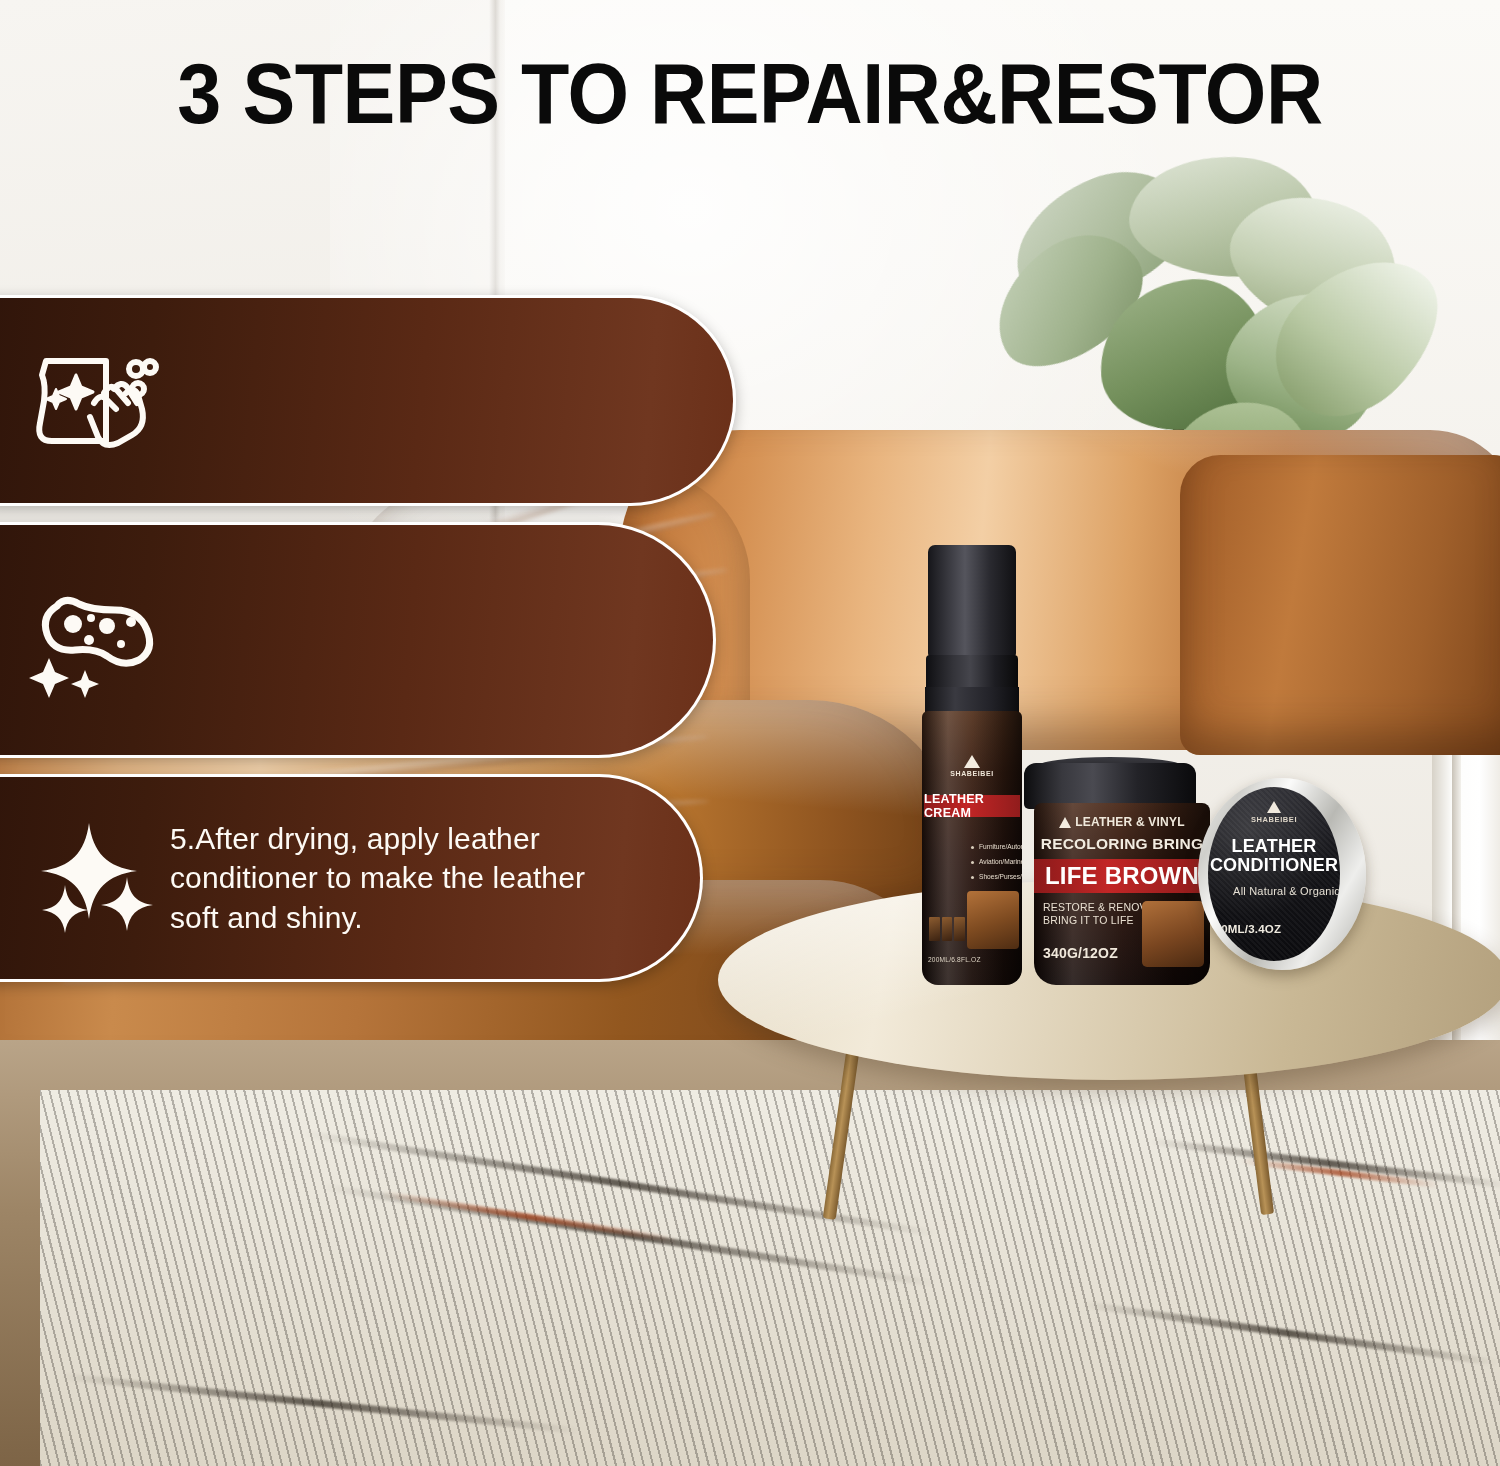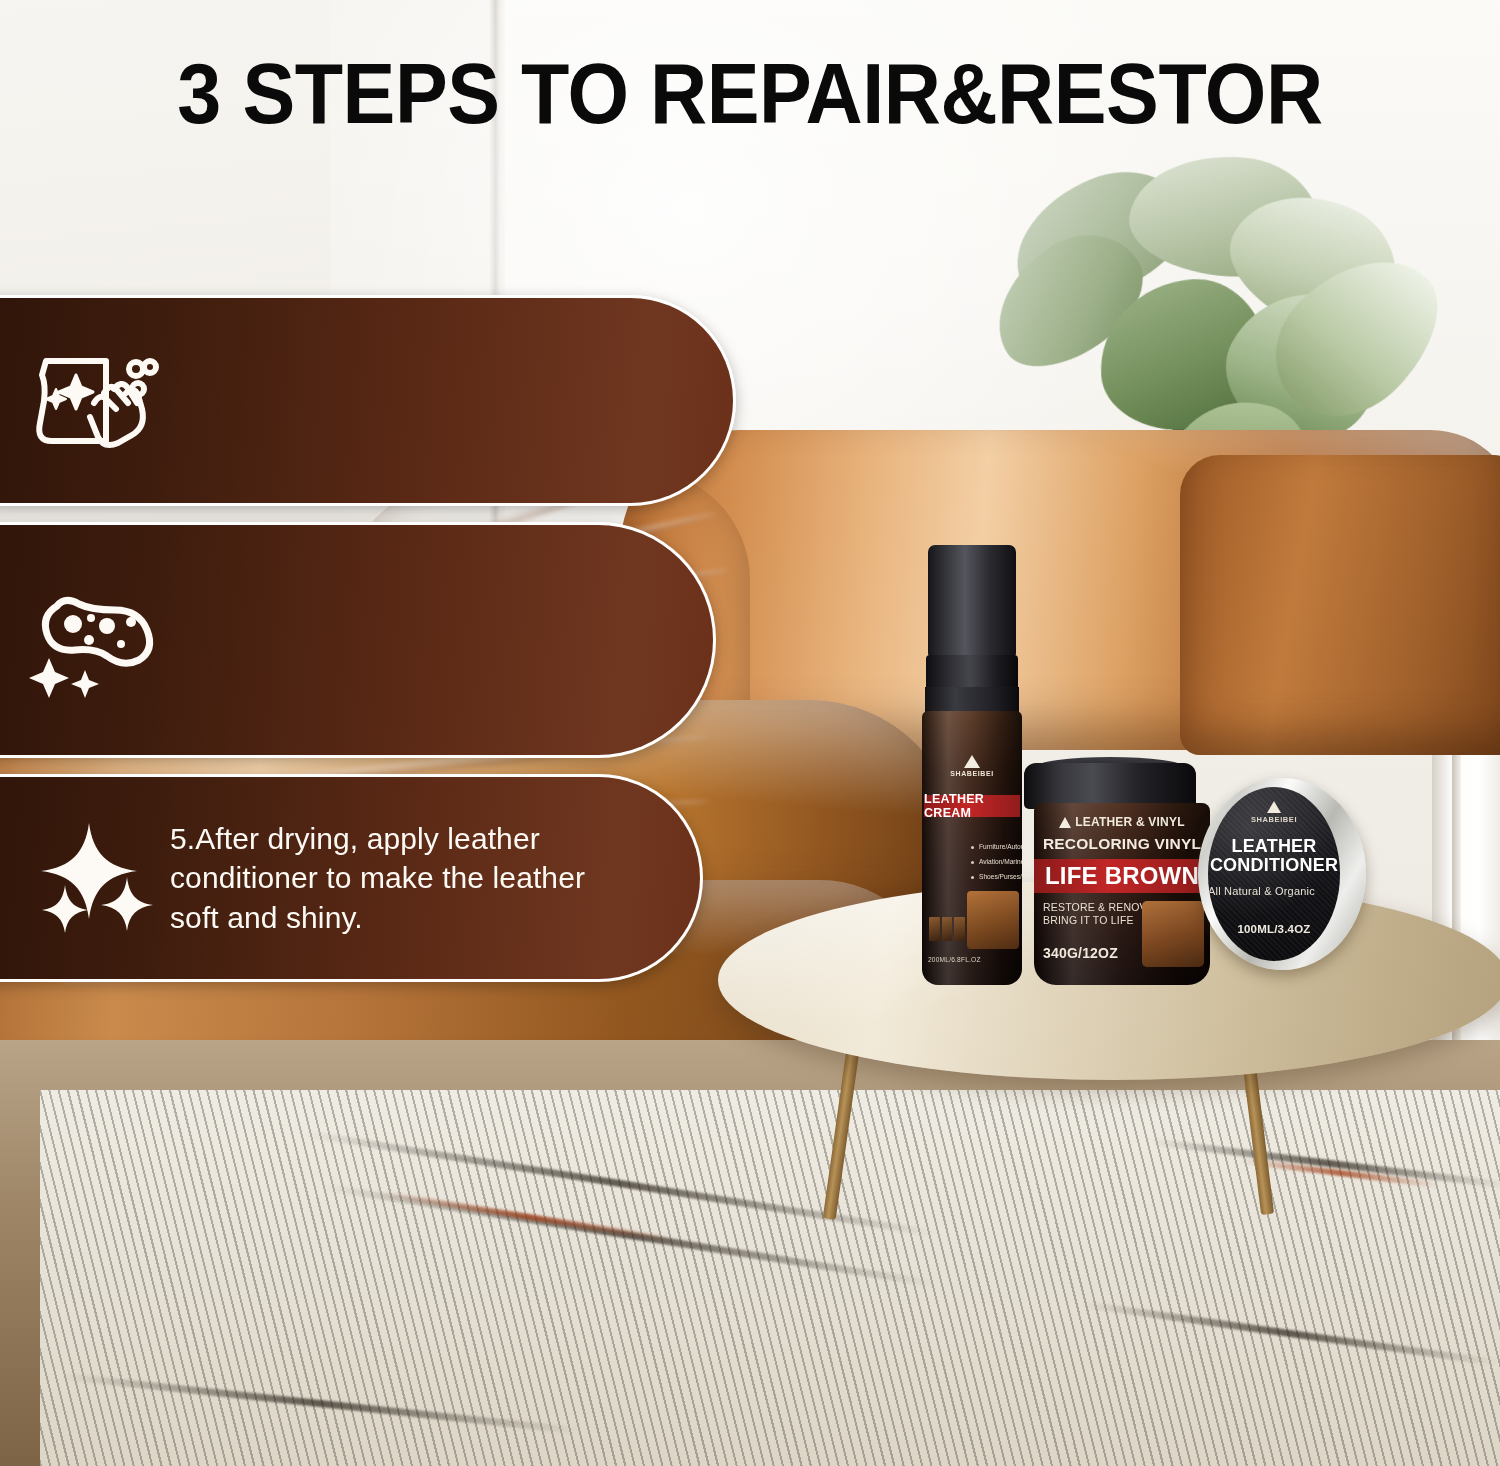--- a/index.html
+++ b/index.html
@@ -286,25 +286,25 @@
   .t-logo-mark{
     width:0;height:0;margin:0 auto 2px;
     border-left:7px solid transparent;border-right:7px solid transparent;
     border-bottom:12px solid #f1eade;
   }
   .t-title{
     position:absolute;left:0;right:0;top:50px;text-align:center;
     color:#fff;font-size:18px;font-weight:700;line-height:1.05;letter-spacing:.2px;
   }
   .t-sub{
-    position:absolute;left:0;right:0;top:98px;text-align:left;
+    position:absolute;left:0;right:0;top:98px;text-align:right;
     color:#e6e0d4;font-size:11px;letter-spacing:.2px;
   }
   .t-vol{
-    position:absolute;left:0;right:0;bottom:26px;text-align:center;
+    position:absolute;left:0;right:0;bottom:26px;
     color:#f0ebe0;font-size:11.5px;font-weight:700;letter-spacing:.2px;
   }
 
   
   .page-title{
     position:absolute;left:0;top:44px;width:1500px;text-align:center;
     font-size:86px;font-weight:700;color:#0a0a0a;letter-spacing:-0.5px;
     transform:scaleX(.92);transform-origin:center;
     font-family:"Liberation Sans","DejaVu Sans",sans-serif;
   }
@@ -418,21 +418,21 @@
     </div>
 
     <div class="jar">
       <div class="jar-lid-top"></div>
       <div class="jar-lid"></div>
       <div class="jar-body">
         <div class="j-row1">
           <span class="j-logo-mark"></span>
           <span>LEATHER &amp; VINYL</span>
         </div>
-        <div class="j-row2">RECOLORING VINYL</div>
+        <div class="j-row2">RECOLORING BRING</div>
         <div class="j-band">LIFE BROWN</div>
         <div class="j-sub" style="white-space:pre-line;">RESTORE &amp; RENOVATE
 BRING IT TO LIFE</div>
         <div class="j-chair"></div>
         <div class="j-vol">340G/12OZ</div>
       </div>
     </div>
 
     <div class="tin">
       <div class="tin-rim"></div>

